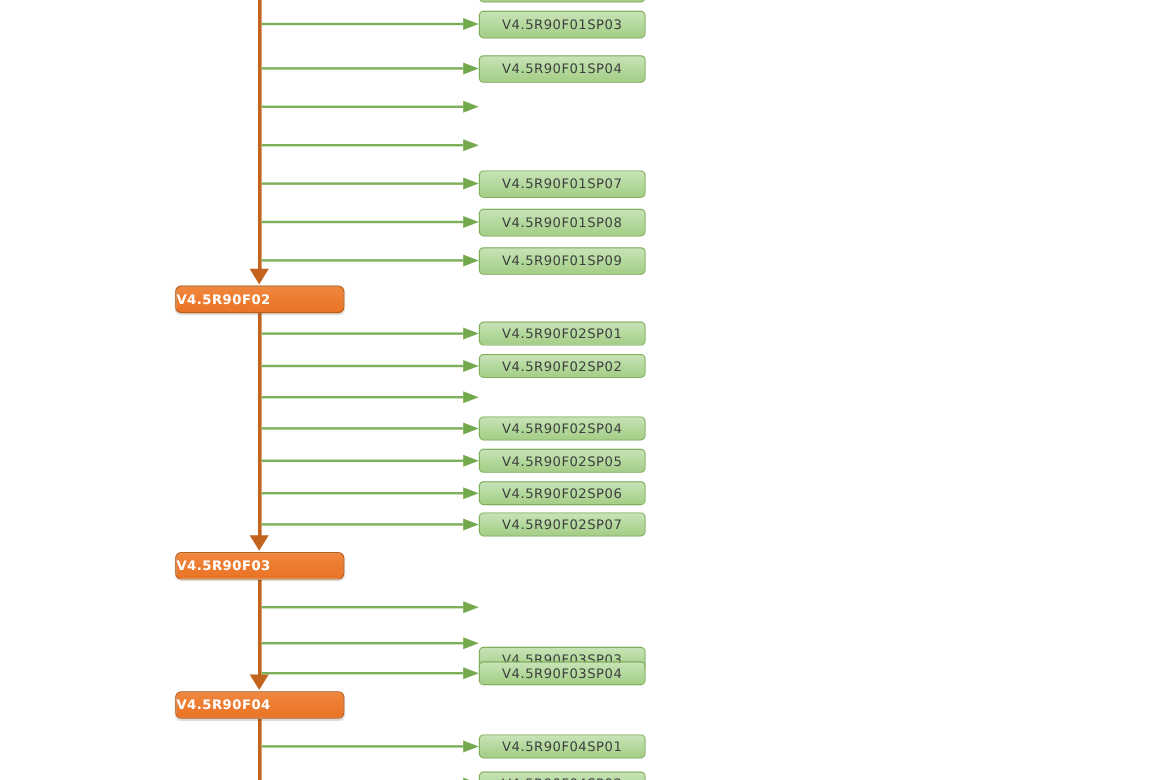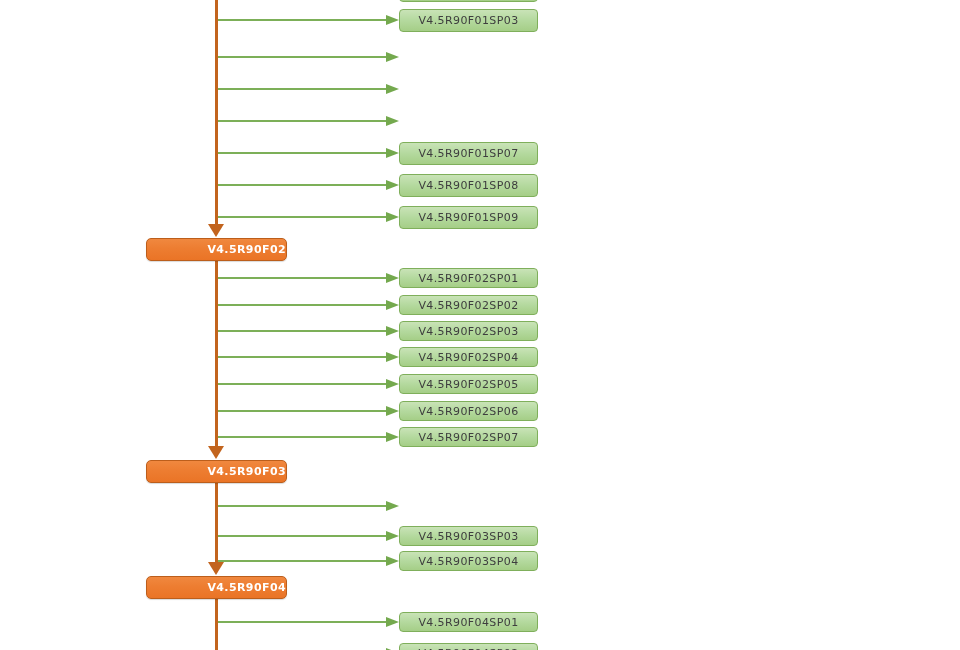--- a/index.html
+++ b/index.html
@@ -11,21 +11,21 @@
   .trunk-arrow{
     position:absolute;left:208px;width:0;height:0;
     border-left:8px solid transparent;border-right:8px solid transparent;
     border-top:13px solid #C2641E;
   }
   .release{
     position:absolute;left:146px;width:141px;height:23px;box-sizing:border-box;
     background:linear-gradient(180deg,#F0883F 0%,#ED7D31 45%,#EA7426 100%);
     border:1.5px solid #BC5E1B;border-radius:5px;
     color:#ffffff;font-weight:bold;font-size:11px;letter-spacing:0.4px;
-    display:flex;align-items:center;justify-content:flex-end;
+    display:flex;align-items:center;justify-content:flex-start;
     box-shadow:0 1px 1px rgba(0,0,0,0.15);
   }
   .sp{
     position:absolute;left:399px;width:139px;box-sizing:border-box;
     background:linear-gradient(180deg,#C9E3B7 0%,#B4D99E 50%,#A5CE87 100%);
     border:1.5px solid #7FAF5B;border-radius:4px;
     color:#3E3E3E;font-size:11px;letter-spacing:0.4px;
     display:flex;align-items:center;justify-content:center;
   }
   .h23{height:23px}
@@ -66,20 +66,23 @@
   <div class="sp h23" style="top:-21px"></div>
 
   <div class="conn" style="top:19px"></div>
   <div class="conn-arrow" style="top:15px"></div>
   <div class="sp h23" style="top:9px">
     <span>V4.5R90F01SP03</span>
   </div>
 
   <div class="conn" style="top:56px"></div>
   <div class="conn-arrow" style="top:52px"></div>
+  <div class="sp h23" style="top:46px">
+    <span>V4.5R90F01SP04</span>
+  </div>
 
   <div class="conn" style="top:88px"></div>
   <div class="conn-arrow" style="top:84px"></div>
 
   <div class="conn" style="top:120px"></div>
   <div class="conn-arrow" style="top:116px"></div>
 
   <div class="conn" style="top:152px"></div>
   <div class="conn-arrow" style="top:148px"></div>
   <div class="sp h23" style="top:142px">
@@ -105,23 +108,20 @@
   </div>
 
   <div class="conn" style="top:304px"></div>
   <div class="conn-arrow" style="top:300px"></div>
   <div class="sp h20" style="top:295px">
     <span>V4.5R90F02SP02</span>
   </div>
 
   <div class="conn" style="top:330px"></div>
   <div class="conn-arrow" style="top:326px"></div>
-  <div class="sp h20" style="top:321px">
-    <span>V4.5R90F02SP03</span>
-  </div>
 
   <div class="conn" style="top:356px"></div>
   <div class="conn-arrow" style="top:352px"></div>
   <div class="sp h20" style="top:347px">
     <span>V4.5R90F02SP04</span>
   </div>
 
   <div class="conn" style="top:383px"></div>
   <div class="conn-arrow" style="top:379px"></div>
   <div class="sp h20" style="top:374px">
@@ -138,21 +138,21 @@
   <div class="conn-arrow" style="top:432px"></div>
   <div class="sp h20" style="top:427px">
     <span>V4.5R90F02SP07</span>
   </div>
 
   <div class="conn" style="top:505px"></div>
   <div class="conn-arrow" style="top:501px"></div>
 
   <div class="conn" style="top:535px"></div>
   <div class="conn-arrow" style="top:531px"></div>
-  <div class="sp h20" style="top:526px">
+  <div class="sp h20" style="top:539px">
     <span>V4.5R90F03SP03</span>
   </div>
 
   <div class="conn" style="top:560px"></div>
   <div class="conn-arrow" style="top:556px"></div>
   <div class="sp h20" style="top:551px">
     <span>V4.5R90F03SP04</span>
   </div>
 
   <div class="conn" style="top:621px"></div>

